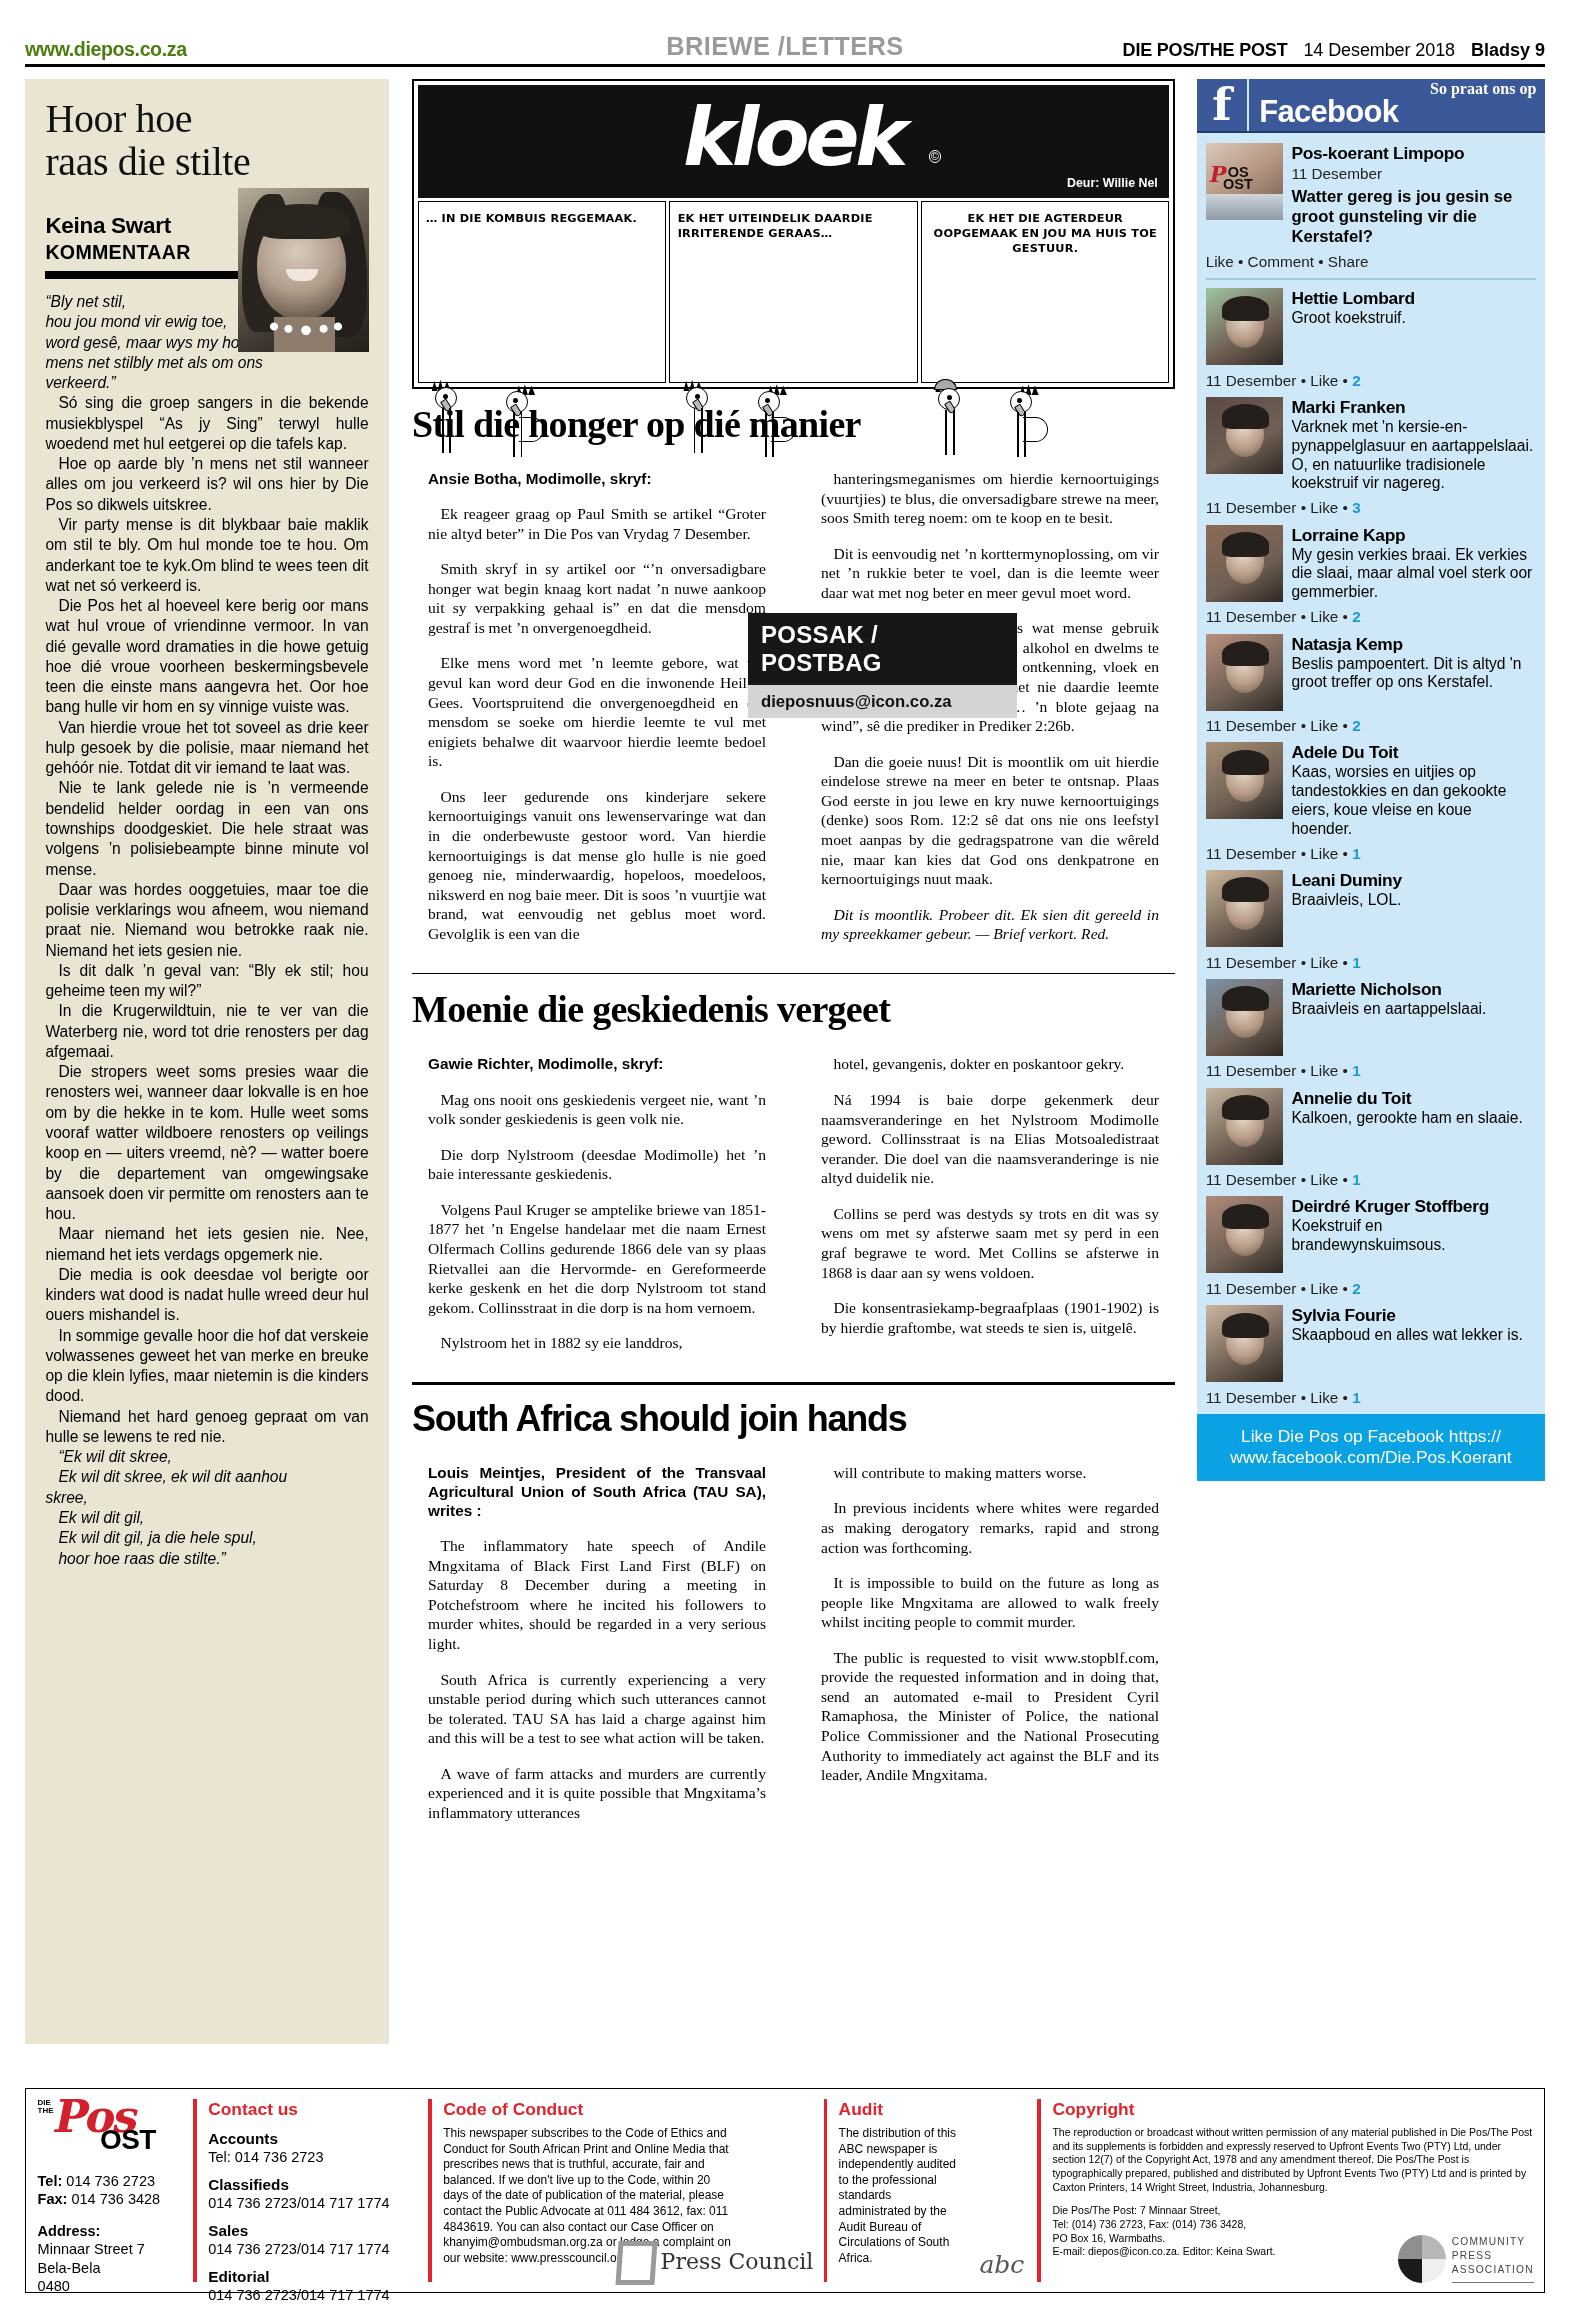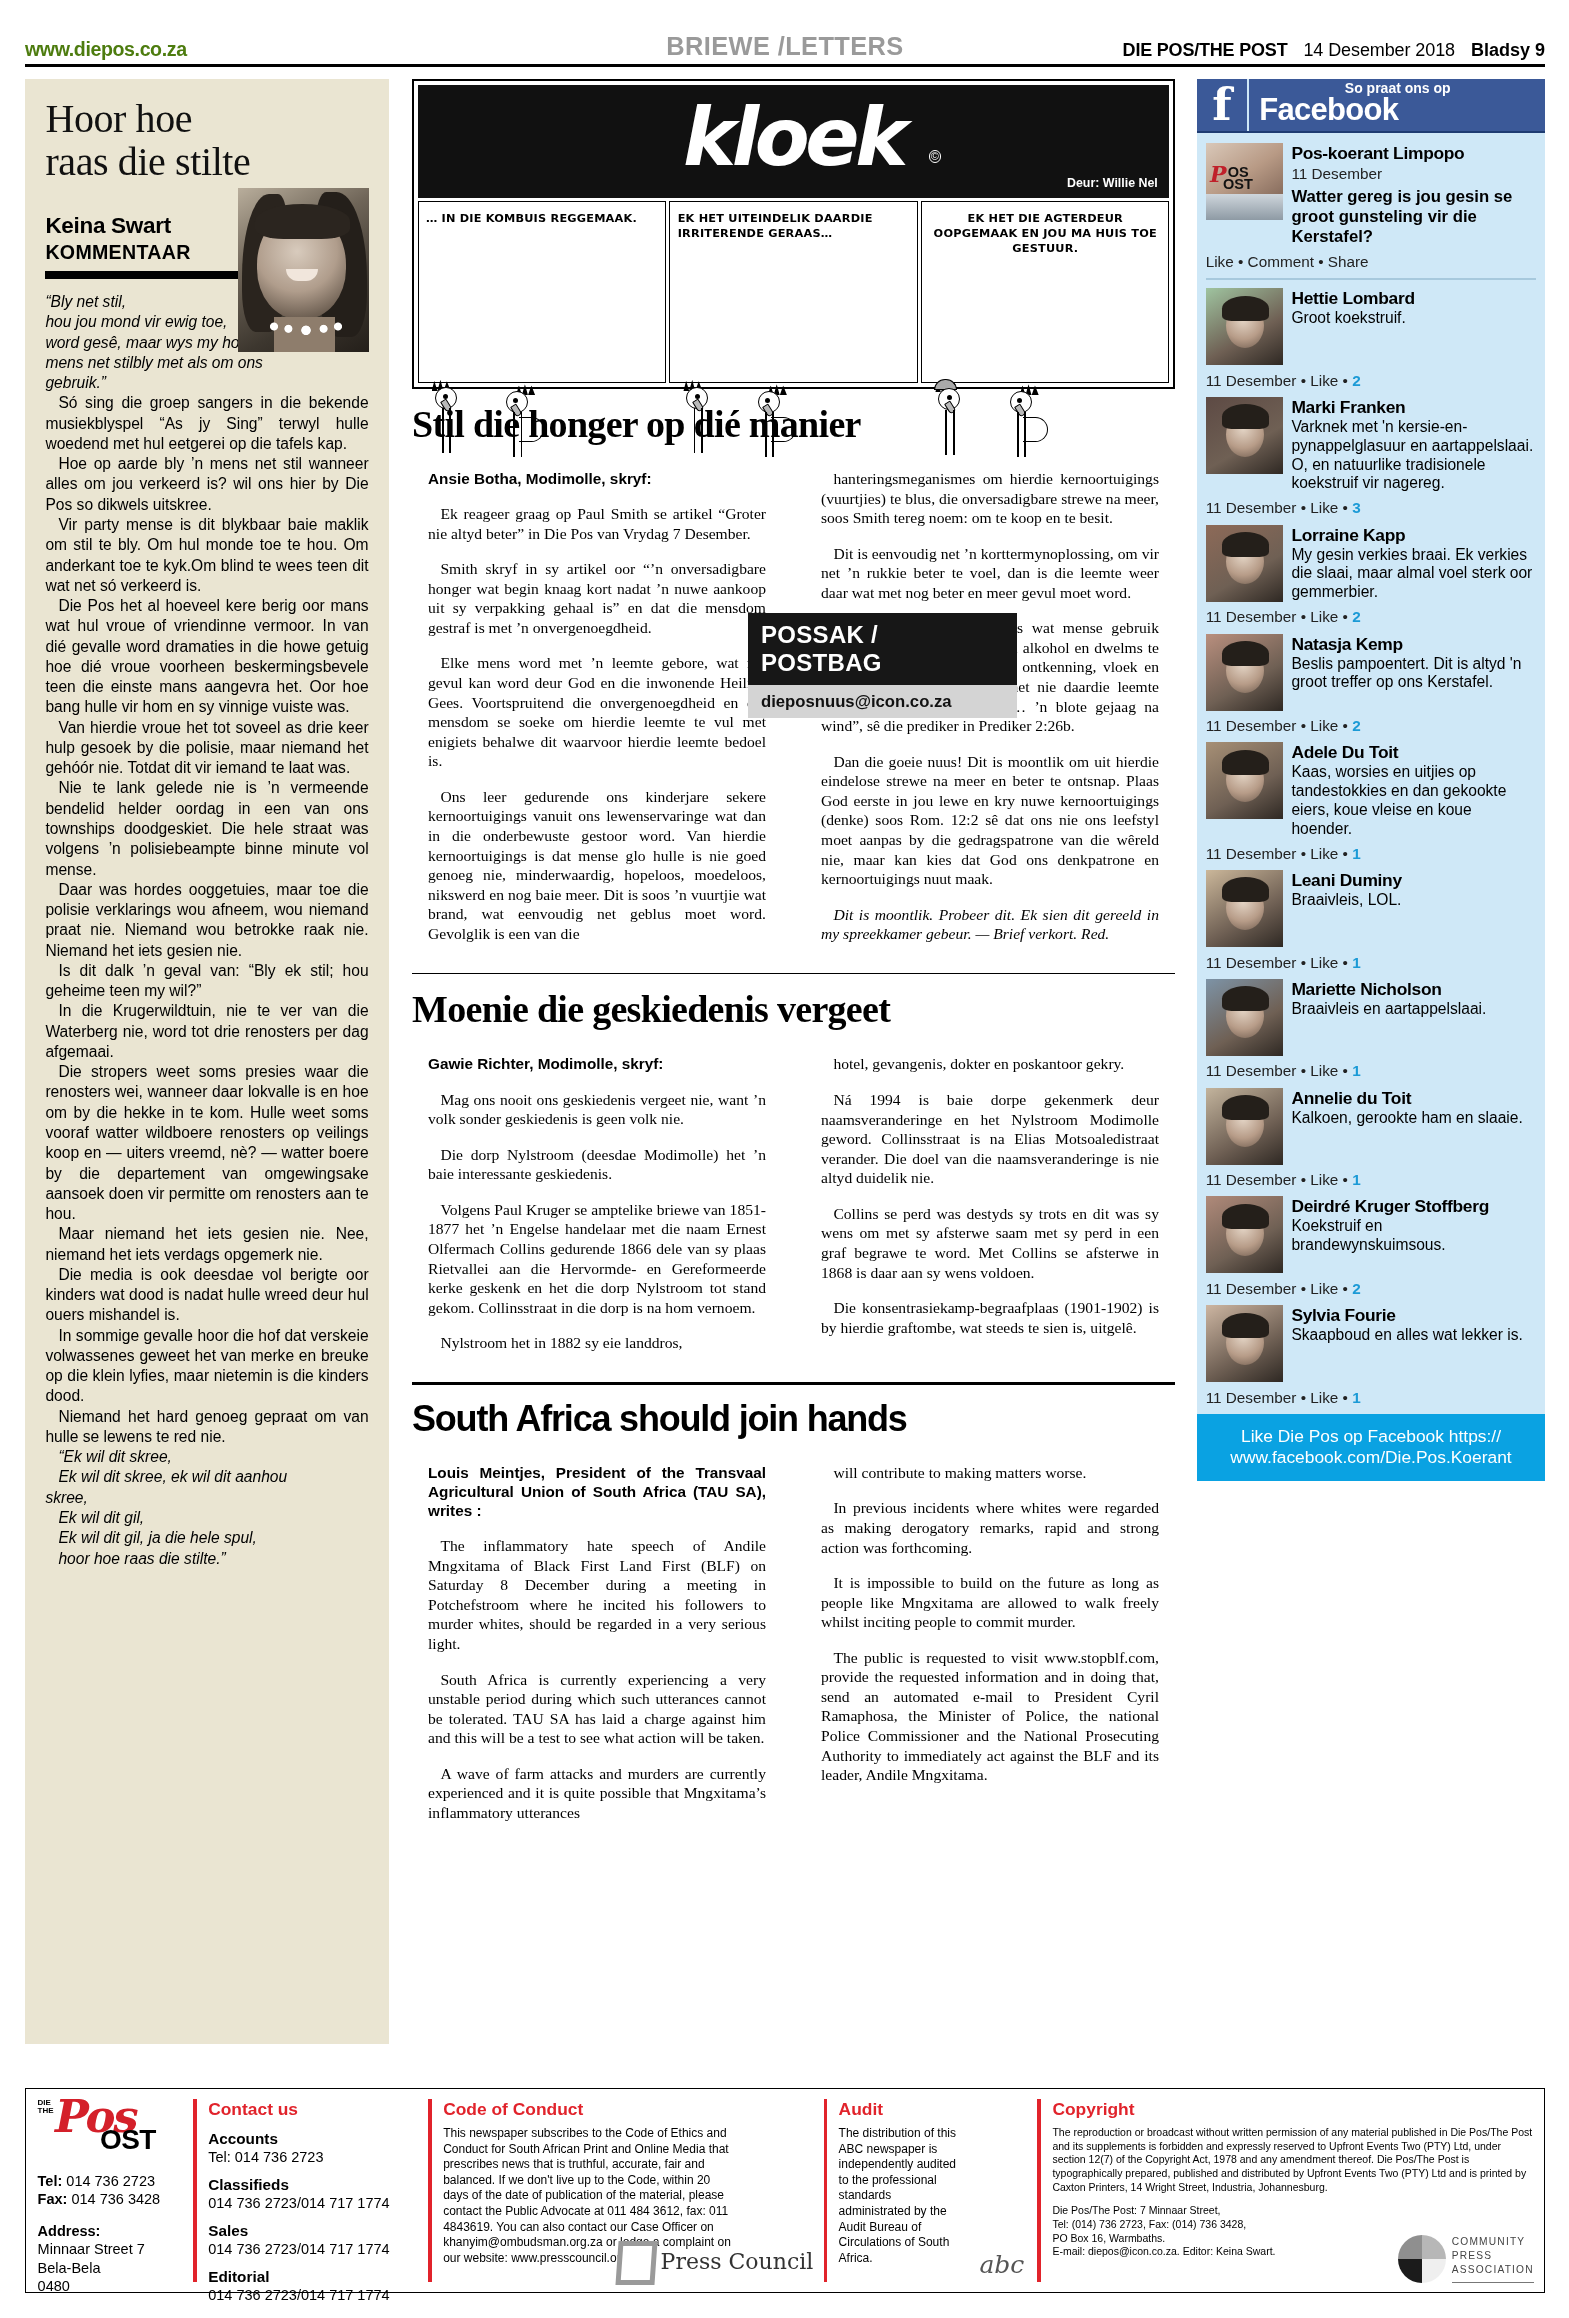--- a/index.html
+++ b/index.html
@@ -104,21 +104,21 @@
   
   .possak { position:absolute; left:336px; top:534px; width:269px; }
   .possak .bar { background:#171717; color:#fff; font-weight:bold; font-size:24px; padding:8px 13px; letter-spacing:0.3px;}
   .possak .mail { background:#d4d4d4; color:#111; font-weight:bold; font-size:16.7px; padding:6.5px 13px; }
 
   
   .fb { position:absolute; left:1197px; top:79px; width:348px; background:#cfe8f7; }
   .fb-head { display:flex; align-items:stretch; height:54px; background:#3b5998; border-bottom:2.9px solid #1e3c72;}
   .fb-f { width:52px; background:#3b5998; color:#fff; font-family:"DejaVu Serif", serif; font-weight:bold; font-size:45px; line-height:51px; text-align:center; border-right:2.2px solid #cfe8f7;}
   .fb-ttl { flex:1; padding:2.2px 8.7px 0 10.2px; color:#fff; }
-  .fb-ttl .small { font-size:14px; font-weight:bold; text-align:center; line-height:1.0; }
+  .fb-ttl .small { font-size:16px; font-weight:bold; text-align:right; line-height:1.0;font-family:Liberation Serif, serif; }
   .fb-ttl .big { font-size:31px; font-weight:bold; line-height:0.95; letter-spacing:-0.7px; margin-top:-0.7px;}
   .fb-body { padding:10.2px 8.7px 0 8.7px; }
   .fb-post { display:flex; gap:8.7px; }
   .fb-avatar { width:77px; height:77px; flex:0 0 77px; background:#9bb7c7; overflow:hidden; position:relative; }
   .fb-post-txt { flex:1; }
   .fb-name { font-weight:bold; font-size:17.4px; letter-spacing:-0.3px; }
   .fb-date { font-size:15.3px; color:#222; margin-top:0.7px;}
   .fb-q { font-weight:bold; font-size:16.7px; line-height:1.18; margin-top:4.4px;}
   .fb-meta { font-size:15.3px; color:#222; margin:6.5px 0 7.3px 0;}
   .fb-meta .cnt { color:#1b9ad6; font-weight:bold; }
@@ -179,21 +179,21 @@
     <div class="lc-author">Keina Swart</div>
     <div class="lc-kicker">KOMMENTAAR</div>
   </div>
   <div class="lc-rule"></div>
 
   <div class="lc-body" id="comment-body">
       <p class="verse">“Bly net stil,</p>
       <p class="verse">hou jou mond vir ewig toe,</p>
       <p class="verse">word gesê, maar wys my hoe</p>
       <p class="verse">mens net stilbly met als om ons</p>
-      <p class="verse">gebruik.”</p>
+      <p class="verse">verkeerd.”</p>
       <p>Só sing die groep sangers in die bekende musiekblyspel “As jy Sing” terwyl hulle woedend met hul eetgerei op die tafels kap.</p>
       <p>Hoe op aarde bly ’n mens net stil wanneer alles om jou verkeerd is? wil ons hier by Die Pos so dikwels uitskree.</p>
       <p>Vir party mense is dit blykbaar baie maklik om stil te bly. Om hul monde toe te hou. Om anderkant toe te kyk.Om blind te wees teen dit wat net só verkeerd is.</p>
       <p>Die Pos het al hoeveel kere berig oor mans wat hul vroue of vriendinne vermoor. In van dié gevalle word dramaties in die howe getuig hoe dié vroue voorheen beskermingsbevele teen die einste mans aangevra het. Oor hoe bang hulle vir hom en sy vinnige vuiste was.</p>
       <p>Van hierdie vroue het tot soveel as drie keer hulp gesoek by die polisie, maar niemand het gehóór nie. Totdat dit vir iemand te laat was.</p>
       <p>Nie te lank gelede nie is ’n vermeende bendelid helder oordag in een van ons townships doodgeskiet. Die hele straat was volgens ’n polisiebeampte binne minute vol mense.</p>
       <p>Daar was hordes ooggetuies, maar toe die polisie verklarings wou afneem, wou niemand praat nie. Niemand wou betrokke raak nie. Niemand het iets gesien nie.</p>
       <p class="">Is dit dalk ’n geval van:  “Bly ek stil; hou geheime teen my wil?”</p>
       <p>In die Krugerwildtuin, nie te ver van die Waterberg nie, word tot drie renosters per dag afgemaai.</p>
       <p>Die stropers weet soms presies waar die renosters wei, wanneer daar lokvalle is en hoe om by die hekke in te kom. Hulle weet soms vooraf watter wildboere renosters op veilings koop en — uiters vreemd, nè? — watter boere by die departement van omgewingsake aansoek doen vir permitte om renosters aan te hou.</p>

